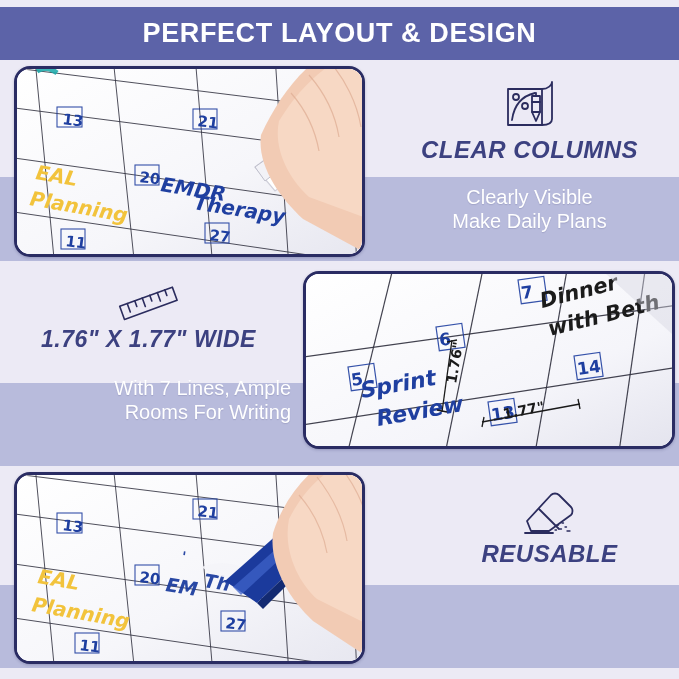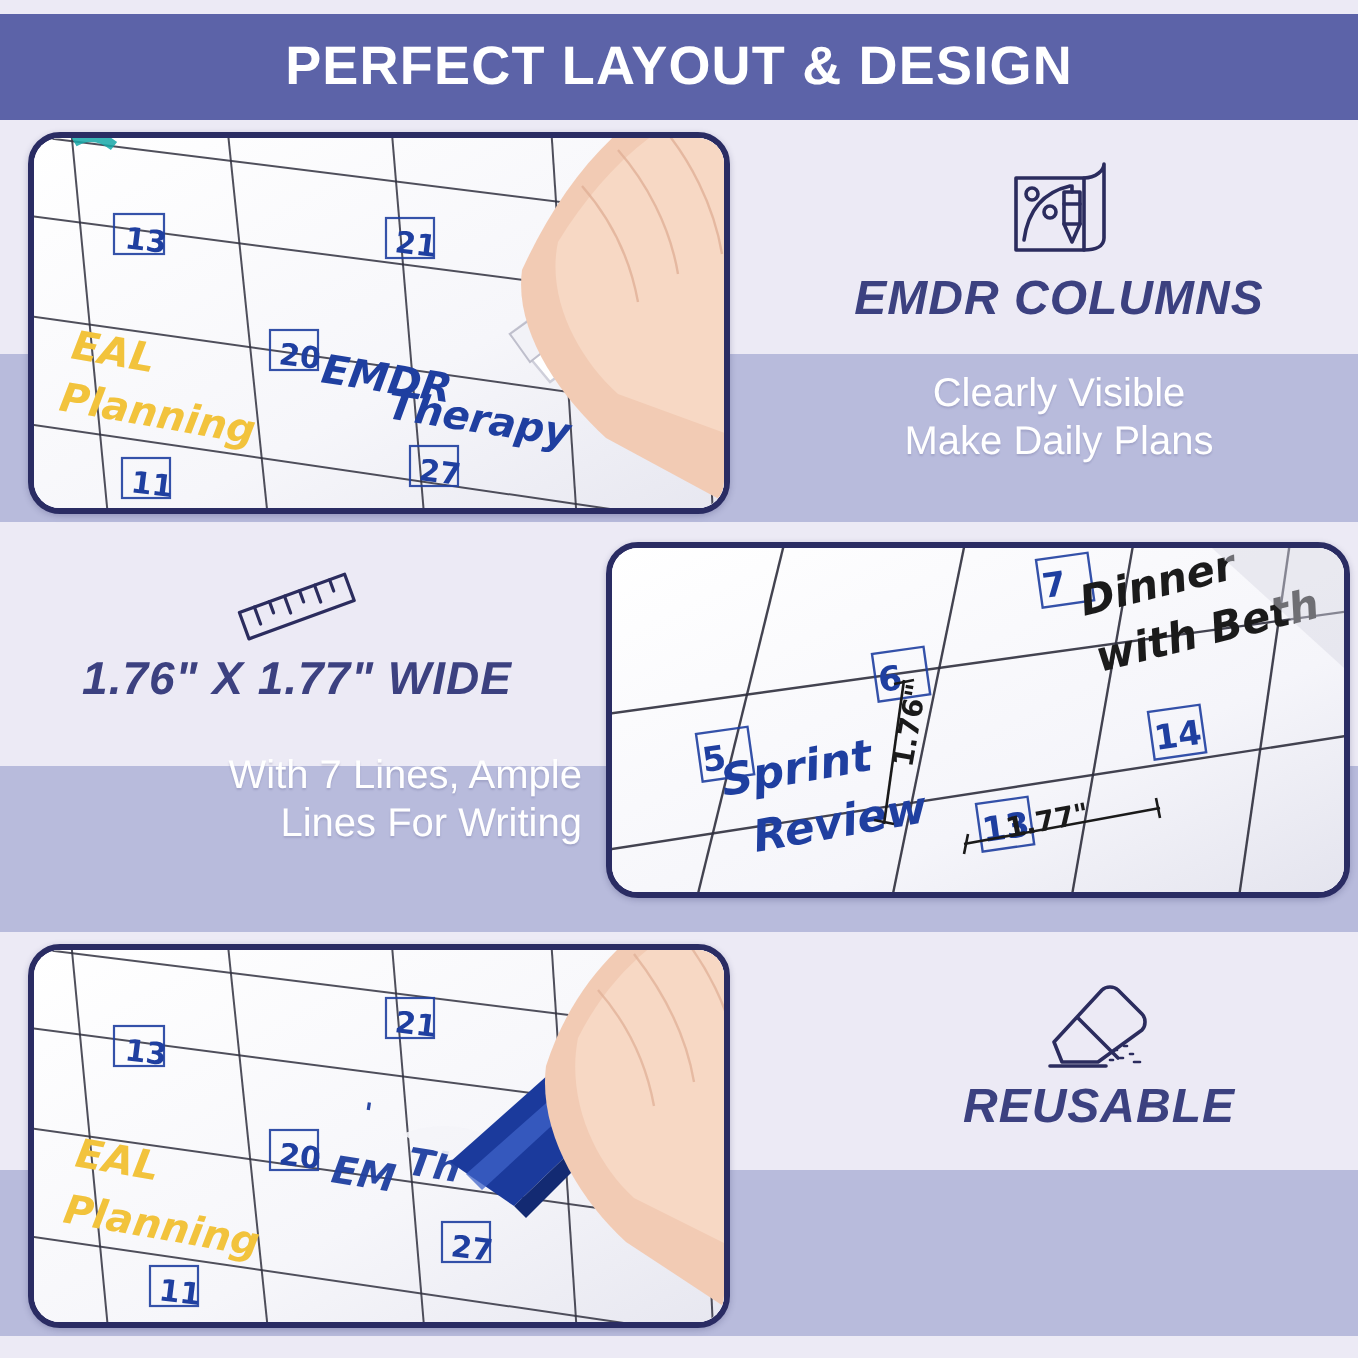--- a/index.html
+++ b/index.html
@@ -152,21 +152,21 @@
         <path d="M40 10 C46 10 50 6 50 3 L50 40 C50 44 46 46 40 46"></path>
         <circle cx="14" cy="18" r="3"></circle>
         <circle cx="23" cy="27" r="3"></circle>
         <path d="M10 41 C12 26 20 17 33 14" stroke-dasharray="0"></path>
         <path d="M30 17 h8 v16 h-8 z"></path>
         <path d="M30 33 l4 9 l4 -9"></path>
         <path d="M34 14 v3"></path>
         <path d="M30 23 h8"></path>
       </svg>
     </div>
-    <div class="feat-head" style="font-size:24px;margin-top:2px;">EMDR COLUMNS</div>
+    <div class="feat-head" style="font-size:24px;margin-top:2px;">CLEAR COLUMNS</div>
     <div class="feat-sub" style="margin-top:22px;">
       <div>Clearly Visible</div>
       <div>Make Daily Plans</div>
     </div>
   </div>
 
   <div class="feat" style="left:6px;top:278px;width:285px;">
     <div class="feat-icon" style="height:48px;">
       <svg width="70" height="44" viewBox="0 0 70 44" fill="none" stroke="#2b2c5e" stroke-width="1.6" stroke-linecap="round" stroke-linejoin="round">
         <g transform="rotate(-20 35 22)">
@@ -176,21 +176,21 @@
           <path d="M30 16 V25"></path>
           <path d="M38 16 V22"></path>
           <path d="M46 16 V25"></path>
           <path d="M54 16 V22"></path>
         </g>
       </svg>
     </div>
     <div class="feat-head" style="font-size:23px;margin-top:0px;">1.76" X 1.77" WIDE</div>
     <div class="feat-sub" style="margin-top:24px;text-align:right;">
       <div>With 7 Lines,  Ample</div>
-      <div>Lines For Writing</div>
+      <div>Rooms For Writing</div>
     </div>
   </div>
 
   <div class="photo-card" style="left:303px;top:271px;width:366px;height:172px;">
     <div class="wb">
       <svg viewBox="0 0 366 172" preserveAspectRatio="none">
         <defs>
           <linearGradient id="bshade2" x1="0" y1="0" x2="1" y2="1">
             <stop offset="0%" stop-color="#ffffff"></stop>
             <stop offset="65%" stop-color="#f5f5fa"></stop>

